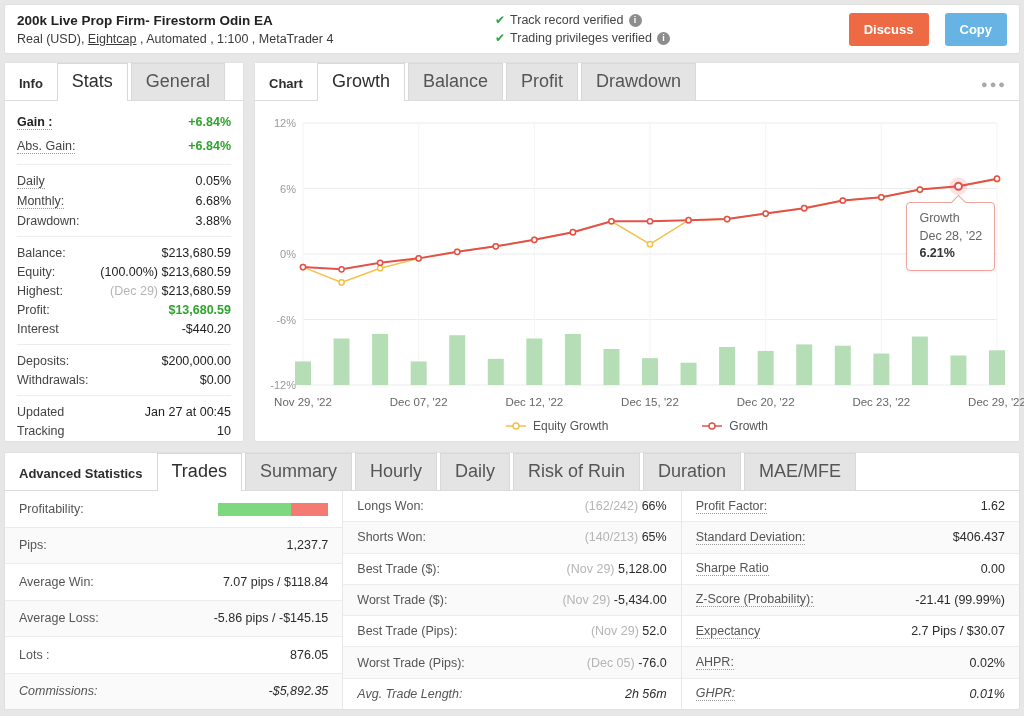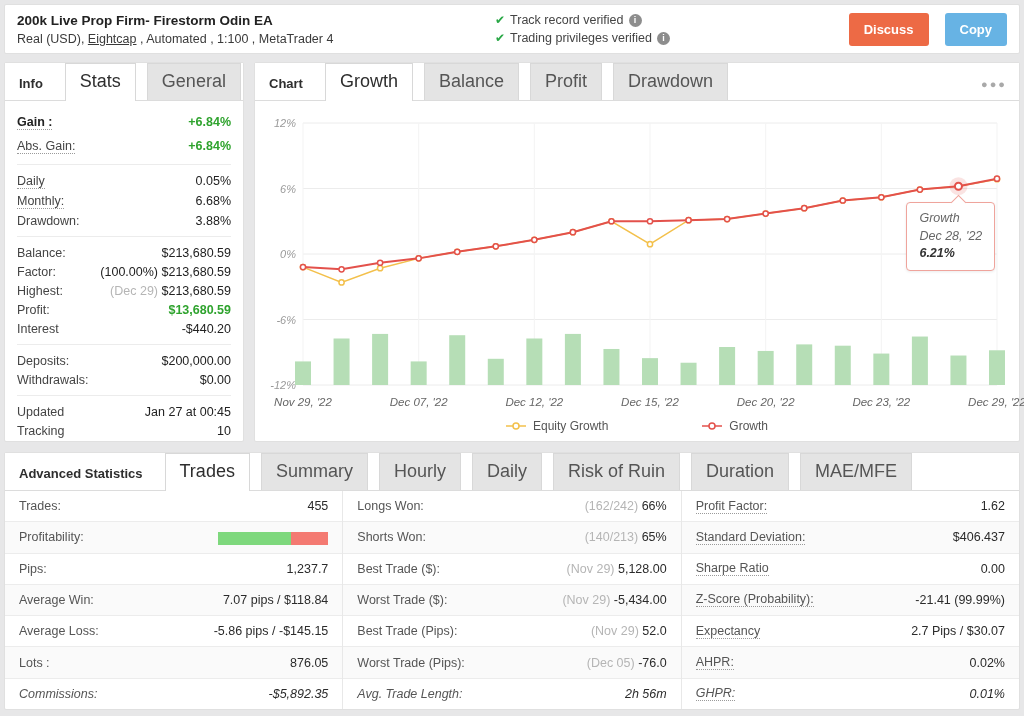--- a/index.html
+++ b/index.html
@@ -25,21 +25,21 @@
   .info-icon { display:inline-block; width:13px; height:13px; border-radius:50%;
     background:#8d8d8d; color:#fff; font-size:9px; font-weight:bold; text-align:center;
     line-height:13px; }
   .actions { display:flex; gap:16px;align-items:center; }
   .btn { border:none; border-radius:3px; color:#fff; font-weight:bold; font-size:13px;
     padding:9px 15px; cursor:pointer; font-family:inherit; }
   .btn-discuss { background:#ed6a45; }
   .btn-copy { background:#67b3e4; }
 
   
-  .tabbar { display:flex; align-items:flex-end; border-bottom:1px solid #dcdcdc; background:#fff;gap:8px; }
+  .tabbar { display:flex; align-items:flex-end; border-bottom:1px solid #dcdcdc; background:#fff; }
   .tab-label { font-size:13px; font-weight:bold; color:#2e2e2e; padding:8px 14px 9px; }
   .tab { font-size:18px; color:#555; background:#e4e4e4; border:1px solid #d8d8d8;
     border-bottom:none; padding:7px 14px 8px; cursor:pointer; margin-right:3px; white-space:nowrap; }
   .tab.active { background:#fff; color:#2e2e2e; margin-bottom:-1px; padding-bottom:9px; }
   .menu-dots { margin-left:auto; padding:4px 12px 10px; color:#a9a9a9; font-size:11px;
     letter-spacing:2px; cursor:pointer; }
 
   
   .mid { display:flex; gap:10px; height:380px; margin-bottom:10px; }
   .side { width:240px; display:flex; flex-direction:column; }
@@ -50,21 +50,21 @@
   .irow.tall { padding:4.5px 0; }
   .ilabel { color:#444; }
   .blab { font-weight:bold; color:#222; }
   .dotted { border-bottom:1px dotted #9a9a9a; cursor:help; }
   .ival { color:#222; text-align:right; }
   .green { color:#2fa32e; font-weight:bold; }
   .pre { color:#b5b5b5; }
   .predark { color:#222; }
 
   .chartp { flex:1; display:flex; flex-direction:column; min-width:0; }
-  .chart-wrap { position:relative; padding:6px 8px 0; flex:1;font-style:italic; }
+  .chart-wrap { position:relative; padding:6px 8px 0; flex:1; }
   #chart-svg { overflow:visible; display:block; }
   .legend { display:flex; justify-content:center; gap:94px; padding:4px 0 8px;
     font-size:12px; color:#555; }
   .leg-item { display:flex; align-items:center; gap:7px; cursor:pointer; }
 
   .tooltip { position:absolute; background:#fff; border:1px solid #efa49c; border-radius:4px;
     padding:7px 12px; font-size:12.5px; color:#666; line-height:17.5px; width:max-content;
     box-shadow:0 1px 3px rgba(0,0,0,0.08); }
   .tooltip::before { content:""; position:absolute; top:-6px; left:46px; width:10px; height:10px;
     background:#fff; border-left:1px solid #efa49c; border-top:1px solid #efa49c;
@@ -145,21 +145,21 @@
               <span class="ilabel">Drawdown:</span>
               <span class="ival"><span>3.88%</span></span>
             </div>
           </div>
           <div class="sgroup">
             <div class="irow">
               <span class="ilabel">Balance:</span>
               <span class="ival"><span>$213,680.59</span></span>
             </div>
             <div class="irow">
-              <span class="ilabel">Factor:</span>
+              <span class="ilabel">Equity:</span>
               <span class="ival"><span class="predark">(100.00%) </span><span>$213,680.59</span></span>
             </div>
             <div class="irow">
               <span class="ilabel">Highest:</span>
               <span class="ival"><span class="pre">(Dec 29) </span><span>$213,680.59</span></span>
             </div>
             <div class="irow">
               <span class="ilabel">Profit:</span>
               <span class="ival"><span class="green">$13,680.59</span></span>
             </div>
@@ -320,24 +320,20 @@
         <div class="tab">Summary</div>
         <div class="tab">Hourly</div>
         <div class="tab">Daily</div>
         <div class="tab">Risk of Ruin</div>
         <div class="tab">Duration</div>
         <div class="tab">MAE/MFE</div>
       </div>
     <div class="stats-grid" id="stats-grid">
         <div class="scol">
           <div class="srow">
-            <span class="slabel">Trades:</span>
-            <span class="svalue"><span>455</span></span>
-          </div>
-          <div class="srow">
             <span class="slabel">Profitability:</span>
             <span class="svalue"><span class="pbar">
                 <span class="pgreen" style="width: 66%;"></span>
                 <span class="pred" style="width: 34%;"></span>
               </span></span>
           </div>
           <div class="srow">
             <span class="slabel">Pips:</span>
             <span class="svalue"><span>1,237.7</span></span>
           </div>

